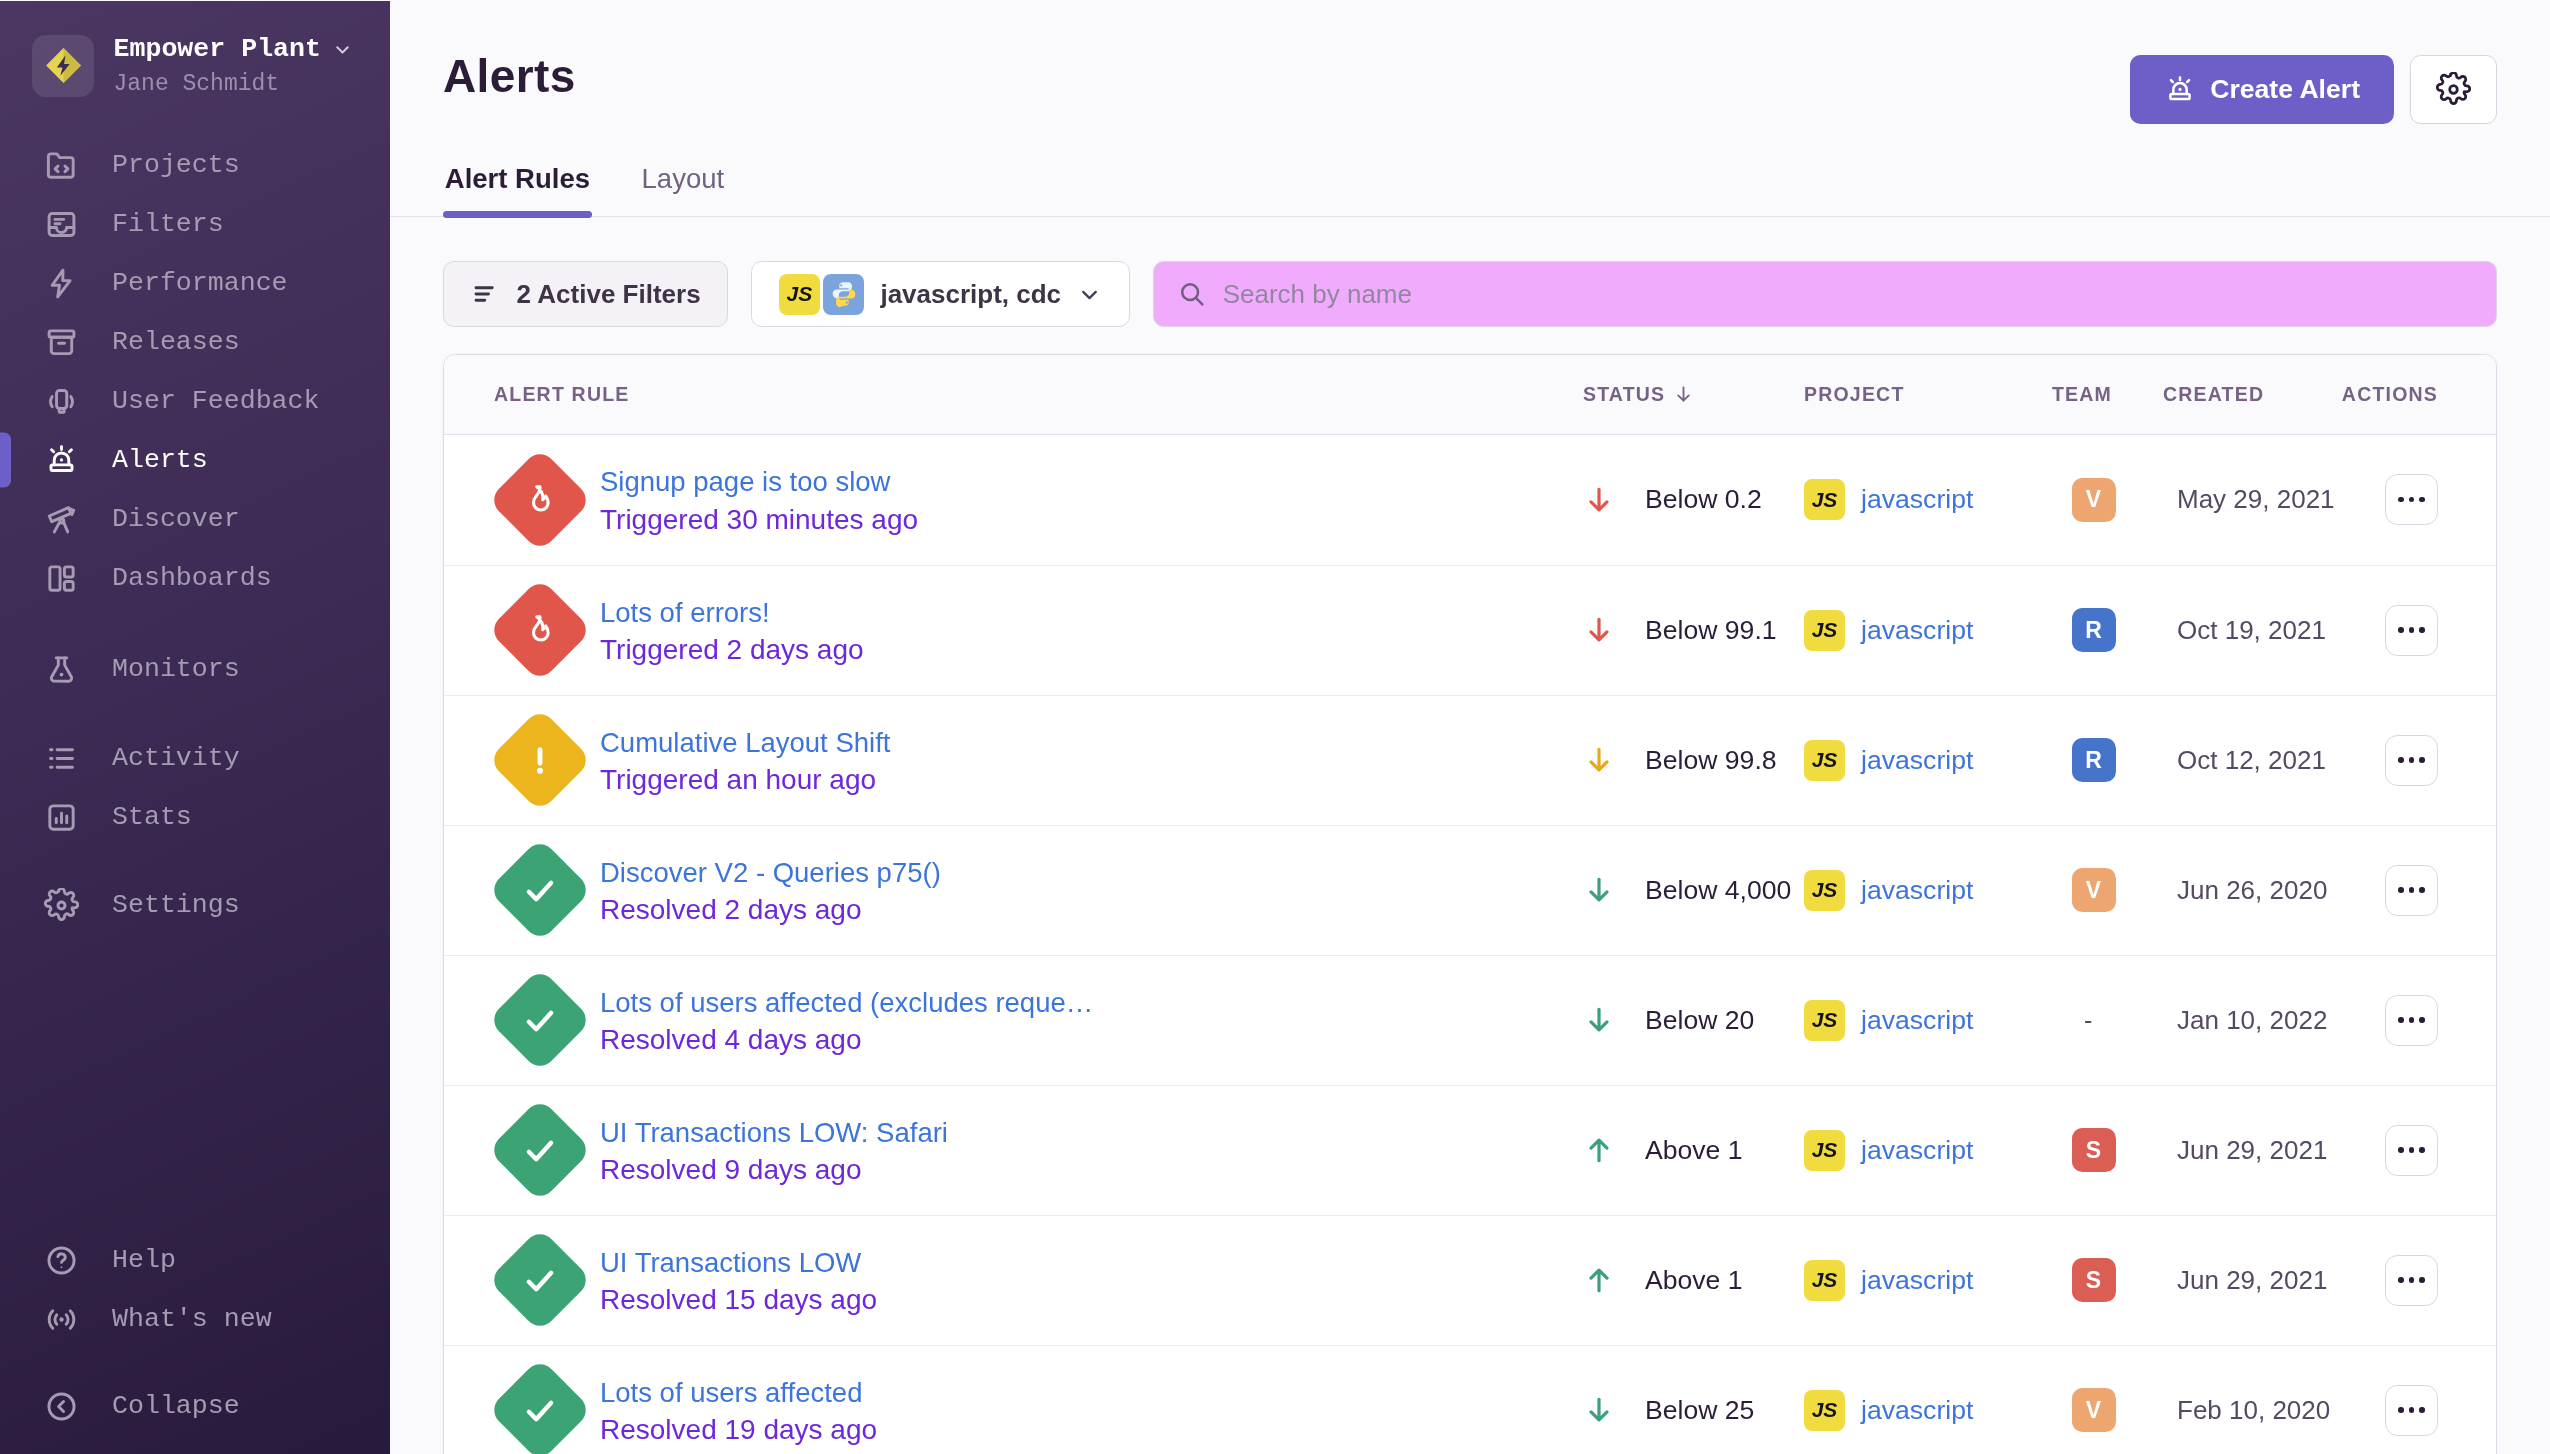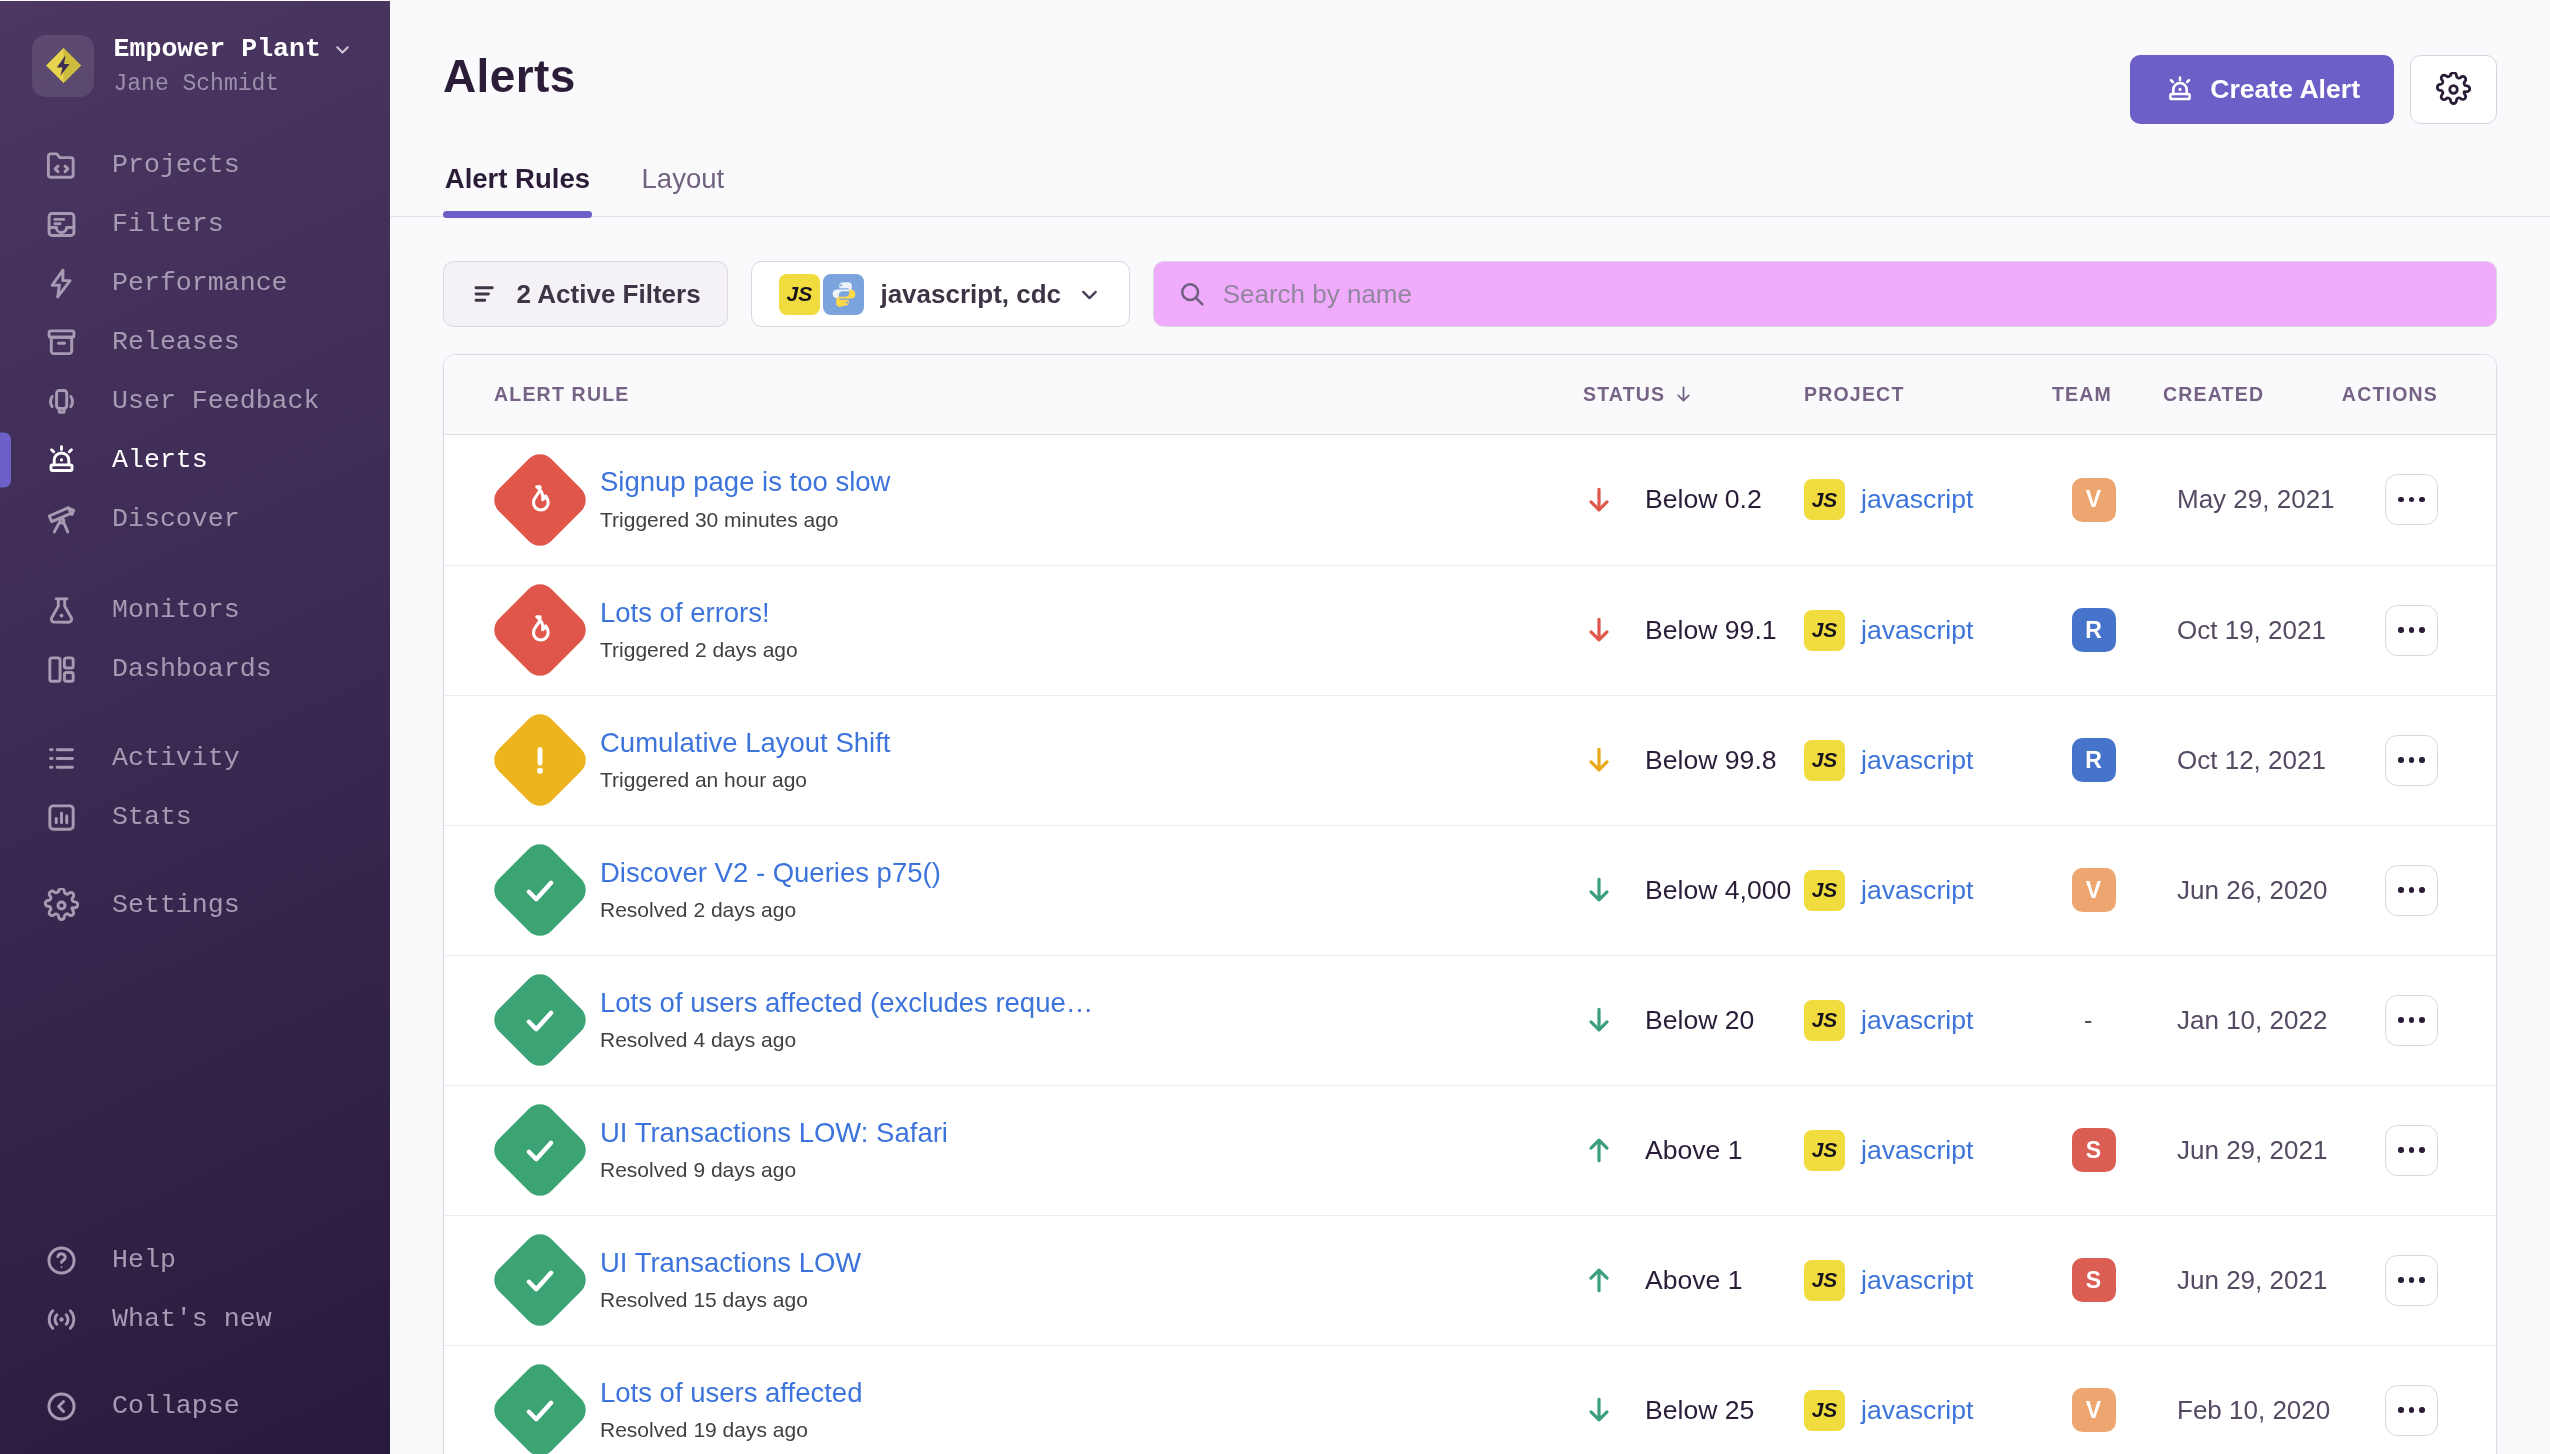--- a/index.html
+++ b/index.html
@@ -71,21 +71,21 @@
   .th.right { justify-content:flex-end; }
   .row { height:130px; border-top:1.8px solid #EFEAF3; }
   .row:first-child { border-top:none; }
   .cell-icon { display:flex; }
   .diamond { width:74px; height:74px; border-radius:16px; transform:rotate(45deg);
     display:flex; align-items:center; justify-content:center; margin-left:8.9px; }
   .diamond .g { transform:rotate(-45deg); display:flex; }
   .cell-title { padding-right:41px; overflow:hidden; }
   .alert-link { font-size:27.5px; color:#3D74DB; text-decoration:none; display:block;
     white-space:nowrap; overflow:hidden; line-height:37px; }
-  .alert-sub { font-size:21px; color:#404040; margin-top:3.5px; line-height:32px; }
+  .alert-sub { font-size:28px; color:#6d28d9; margin-top:3.5px; line-height:32px; }
   .cell-status { display:flex; align-items:center; gap:30px; font-size:26.6px; color:#2B1D38; }
   .cell-project { display:flex; align-items:center; gap:16px; }
   .project-link { font-size:26.6px; color:#3D74DB; text-decoration:none; }
   .team-badge { width:44px; height:44px; border-radius:10.6px; margin-left:19.5px; color:#fff;
     font-size:23px; font-weight:600; display:flex; align-items:center; justify-content:center; }
   .team-none { margin-left:32px; font-size:25px; color:#564A63; }
   .cell-created { font-size:26px; color:#564A63; padding-left:14px; }
   .cell-actions { display:flex; justify-content:flex-end; }
   .dots-btn { width:53px; height:51px; border-radius:12.4px; border:1.8px solid #DBD5E2; background:#fff;
     display:flex; align-items:center; justify-content:center; gap:5.3px; cursor:pointer; }
@@ -178,39 +178,39 @@
         <span class="ic">
           <svg viewBox="0 0 24 24" fill="none" stroke="currentColor" stroke-width="2" stroke-linecap="round" stroke-linejoin="round">
             <path d="M3.6 9.6l13.2-5.7 1.7 3.9L5.3 13.5z"></path>
             <path d="M17.5 4.5l2.9 1.2-1.2 2.9"></path>
             <path d="M10.3 14.5l-3.2 6M13.4 13.8l2.9 6.7"></path>
             <circle cx="12.2" cy="13" r="1.4"></circle>
           </svg>
         </span>
         <span>Discover</span>
       </div>
+      <div class="nav-item">
+        <span class="ic">
+          <svg viewBox="0 0 24 24" fill="none" stroke="currentColor" stroke-width="2" stroke-linecap="round" stroke-linejoin="round">
+            <rect x="4" y="4" width="7" height="16" rx="1.4"></rect>
+            <rect x="14" y="4" width="6" height="7" rx="1.4"></rect>
+            <rect x="14" y="14" width="6" height="6" rx="1.4"></rect>
+          </svg>
+        </span>
+        <span>Dashboards</span>
+      </div>
       <div class="nav-item" style="margin-top: 32px;">
         <span class="ic">
           <svg viewBox="0 0 24 24" fill="none" stroke="currentColor" stroke-width="2" stroke-linecap="round" stroke-linejoin="round">
             <path d="M9.8 4v5l-4.6 8.1A2 2 0 0 0 7 20h10a2 2 0 0 0 1.8-2.9L14.2 9V4"></path>
             <path d="M8.3 4h7.4"></path>
             <circle cx="12" cy="15.5" r="1.3" fill="currentColor" stroke="none"></circle>
           </svg>
         </span>
         <span>Monitors</span>
-      </div>
-      <div class="nav-item">
-        <span class="ic">
-          <svg viewBox="0 0 24 24" fill="none" stroke="currentColor" stroke-width="2" stroke-linecap="round" stroke-linejoin="round">
-            <rect x="4" y="4" width="7" height="16" rx="1.4"></rect>
-            <rect x="14" y="4" width="6" height="7" rx="1.4"></rect>
-            <rect x="14" y="14" width="6" height="6" rx="1.4"></rect>
-          </svg>
-        </span>
-        <span>Dashboards</span>
       </div>
       <div class="nav-item" style="margin-top: 30px;">
         <span class="ic">
           <svg viewBox="0 0 24 24" fill="none" stroke="currentColor" stroke-width="2" stroke-linecap="round" stroke-linejoin="round">
             <path d="M4.5 6h1M9 6h10.5M4.5 12h1M9 12h10.5M4.5 18h1M9 18h10.5"></path>
           </svg>
         </span>
         <span>Activity</span>
       </div>
       <div class="nav-item">

